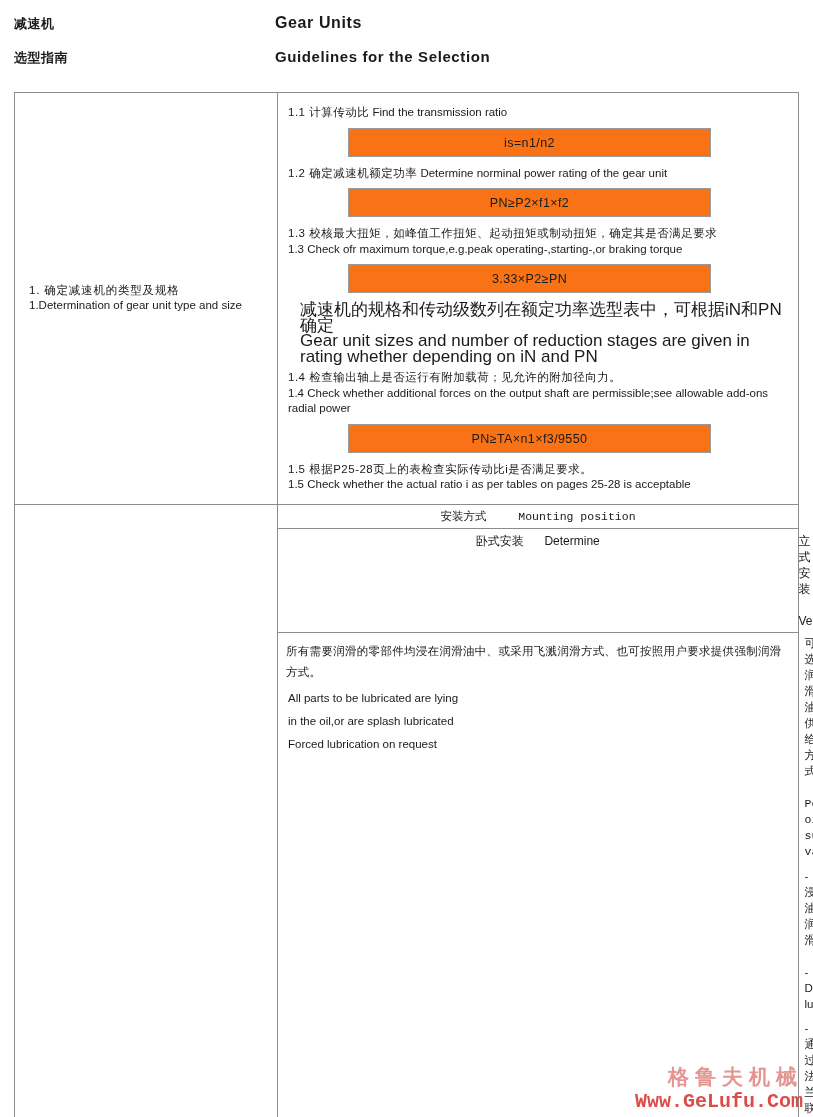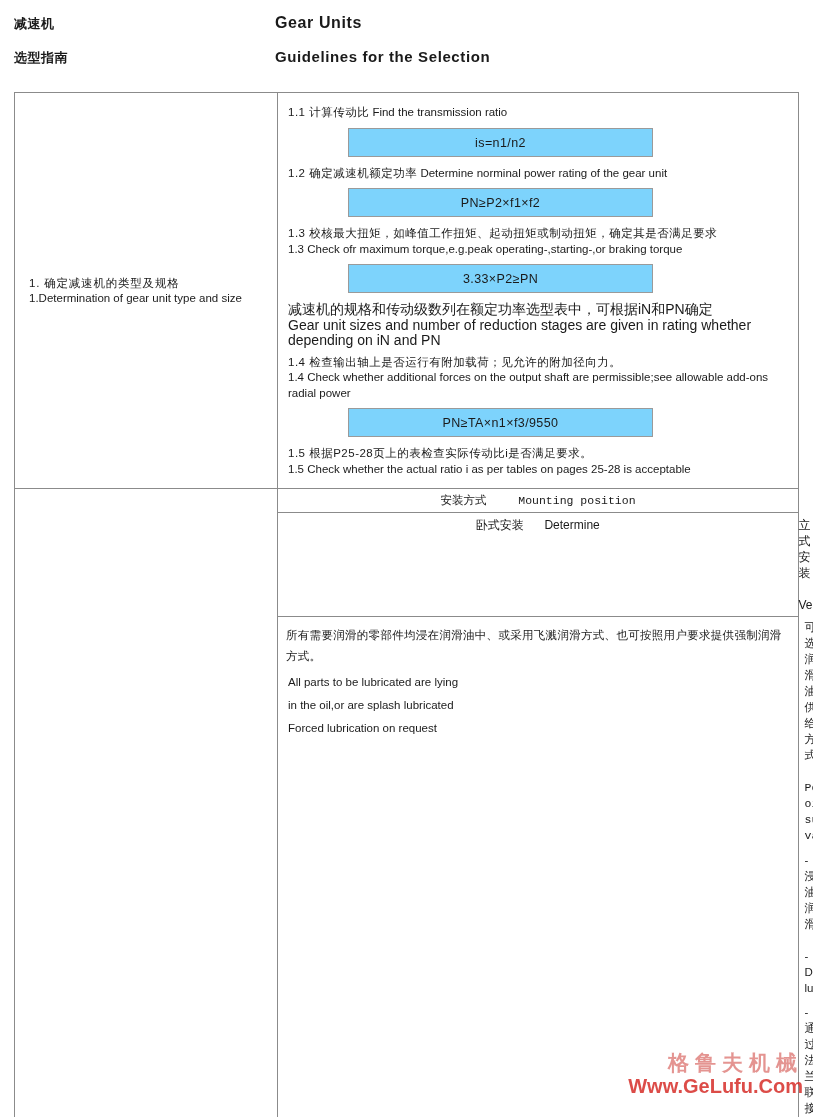--- a/index.html
+++ b/index.html
@@ -78,37 +78,37 @@
 
   
   .step {
     font-size: 11.5px;
     line-height: 15.5px;
     margin: 6px 0 5px 0;
   }
   .step .cn { letter-spacing: 0.5px; }
   .step .en { }
   .note {
-    font-size: 14px;
+    font-size: 17px;
     line-height: 15.5px;
-    margin: 8px 0 6px 0;
+    margin: 8px 0 6px 12px;
   }
 
   
   .formula {
     border: 1px solid #9a9a9a;
     margin: 7px 0 9px 60px;
-    width: 305px;
+    width: 363px;
     height: 29px;
     line-height: 29px;
     text-align: center;
     font-size: 12.5px;
     letter-spacing: 0.4px;
     box-sizing: border-box;
-    background: #7dd3fc;
+    background: #f97316;
   }
 
   
   .mount {
     display: table;
     width: 100%;
     table-layout: fixed;
     border-collapse: collapse;
   }
   .mount-row { display: table-row; }
@@ -154,24 +154,25 @@
 
   
   .mount-row > .mount-cell:first-child { border-left: none; }
   .mount-row > .mount-cell:last-child { border-right: none; }
   .mount-row:first-child > .mount-cell { border-top: none; font-family: Liberation Mono, monospace; }
 
   
   .watermark {
     position: absolute;
     right: 10px;
-    bottom: 20px;
+    bottom: 4px;
     text-align: right;
     pointer-events: none;
     user-select: none;
+    font-family: Liberation Mono, monospace;
   }
   .wm-cn {
     font-size: 21px;
     font-weight: bold;
     color: rgba(205, 60, 55, 0.55);
     letter-spacing: 6px;
     line-height: 24px;
   }
   .wm-url {
     font-size: 20px;

